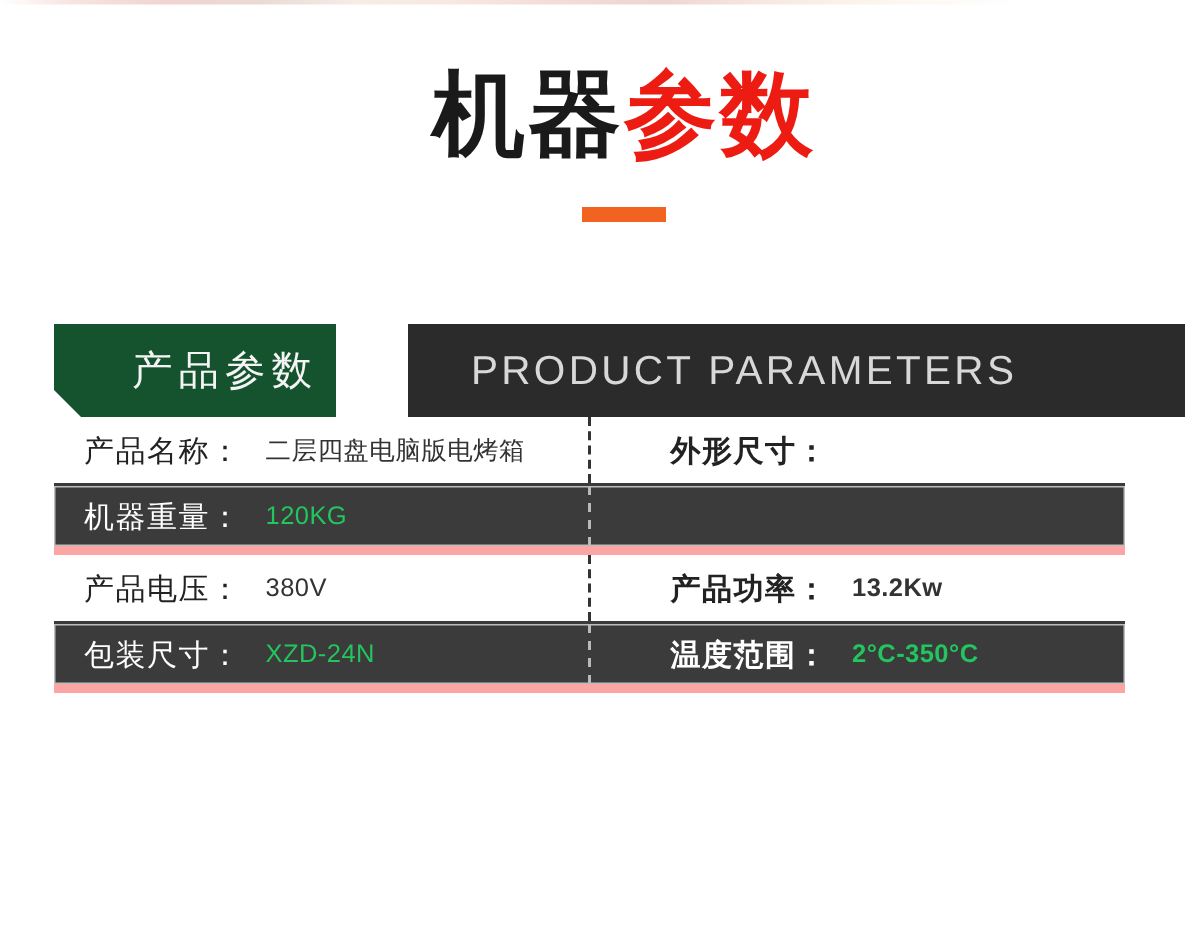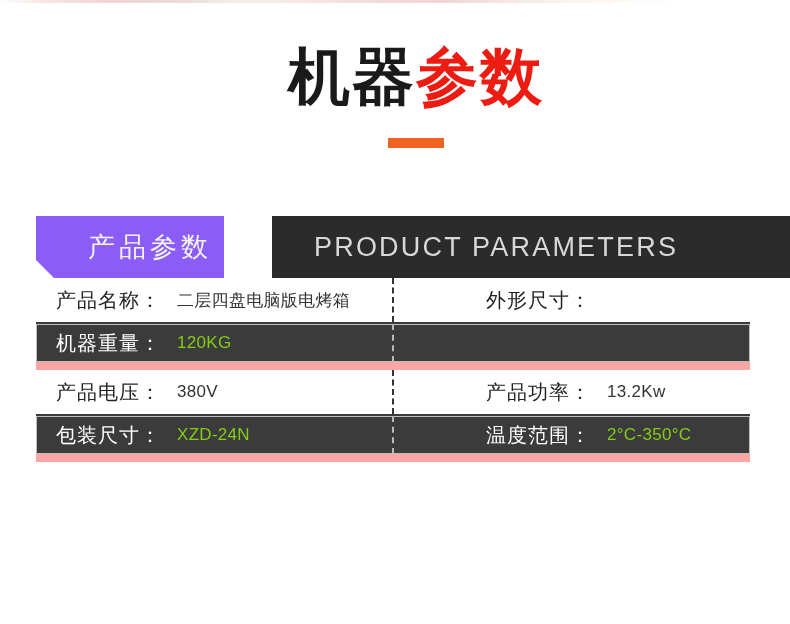--- a/index.html
+++ b/index.html
@@ -68,21 +68,21 @@
     left: 36px;
     top: 216px;
     width: 714px;
     height: 62px;
   }
   .banner-left {
     position: absolute;
     left: 0; top: 0;
     width: 188px;
     height: 62px;
-    background: #8b5cf6;
+    background: #14532d;
     -webkit-clip-path: polygon(0 0, 100% 0, 100% 100%, 18px 100%, 0 calc(100% - 18px));
     clip-path: polygon(0 0, 100% 0, 100% 100%, 18px 100%, 0 calc(100% - 18px));
     display: flex;
     align-items: center;
     box-sizing: border-box;
     padding-left: 52px;
   }
   .banner-right {
     position: absolute;
     left: 236px; top: 0;
@@ -114,55 +114,54 @@
     position: absolute;
     left: 36px;
     top: 278px;
     width: 714px;
   }
   .spec-row {
     position: relative;
     height: 46px;
     display: flex;
     box-sizing: border-box;
-    gap: 39px;
   }
   .spec-row.light {
     background: #ffffff;
     border-bottom: 2px solid #3b3b3b;
   }
   .spec-row.dark {
     background: #3b3b3b;
-    border-bottom: 8px solid #fca5a5;
+    border-bottom: 6px solid #fca5a5;
     box-shadow: 0 0 0 1px #bdbdbd inset;
   }
   .spec-cell {
     flex: 0 0 50%;
     display: flex;
     align-items: center;
     box-sizing: border-box;
   }
   .spec-cell.col-left  { padding-left: 20px; }
-  .spec-cell.col-right { padding-left: 54px; }
+  .spec-cell.col-right { padding-left: 54px; font-weight: bold; }
 
   .spec-label {
     font-size: 20px;
     letter-spacing: 1px;
     white-space: nowrap;
   }
   .spec-value {
     font-size: 17px;
     letter-spacing: .3px;
     white-space: nowrap;
     margin-left: 16px;
   }
   .light .spec-label { color: #222222; }
   .light .spec-value { color: #333333; }
   .dark  .spec-label { color: #ffffff; }
-  .dark  .spec-value { color: #84cc16; }
+  .dark  .spec-value { color: #22c55e; }
 
   
   .divider {
     position: absolute;
     left: 356px;
     top: 0;
     width: 0;
     height: 100%;
     border-left: 2px dashed #333333;
   }

